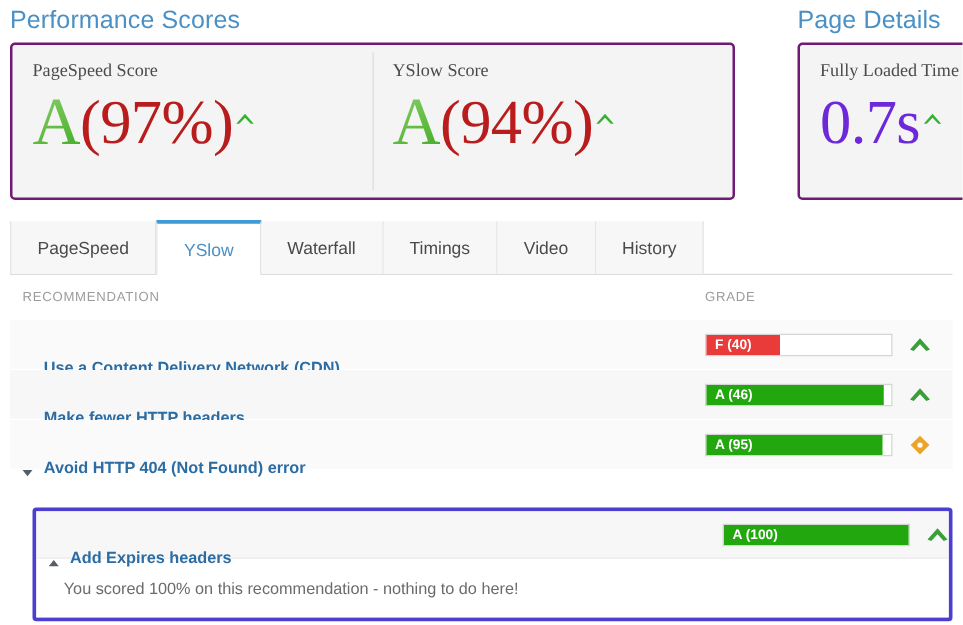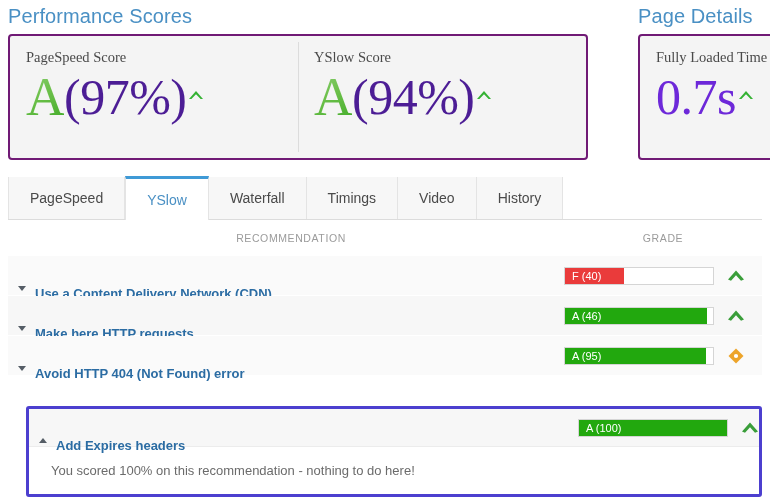--- a/index.html
+++ b/index.html
@@ -79,21 +79,21 @@
     background: linear-gradient(150deg, #8fd07a 0%, #6cc04a 45%, #3faa27 100%);
     -webkit-background-clip: text;
     background-clip: text;
     color: transparent;
     letter-spacing: -1px;
   }
   .grade-pct {
     font-size: 50px;
     font-weight: 300;
     line-height: 56px;
-    color: #4c1d95;
+    color: #b91c1c;
     letter-spacing: -0.5px;
   }
   .time-value {
     font-size: 50px;
     font-weight: 300;
     line-height: 56px;
     color: #6d28d9;
     letter-spacing: -0.5px;
   }
   .caret-up {
@@ -141,21 +141,20 @@
     z-index: 2;
     text-align: center;
   }
 
   
   .table-head {
     display: flex;
     align-items: center;
     padding: 0 8px;
     height: 36px;
-    text-align: center;
   }
   .th {
     font-size: 10.5px;
     color: #9b9b9b;
     letter-spacing: 0.6px;
     font-weight: 400;
   }
   .th-rec { width: 556px; padding-left: 10px; }
   .th-grade { flex: 1; }
 
@@ -168,21 +167,21 @@
     height: 40px;
     background: #fafafa;
     border-bottom: 1px solid #ffffff;
     position: relative;
   }
   .row.alt { background: #f7f7f7; }
 
   .row-label-cell {
     width: 556px;
     display: flex;
-    align-items: flex-start;
+    align-items: flex-end;
     padding-left: 10px;
     margin-top: 36px;
   }
   .tri {
     width: 0; height: 0;
     margin-right: 9px;
     flex: 0 0 auto;
   }
   .tri.down {
     border-left: 4.5px solid transparent;
@@ -218,21 +217,21 @@
   .bar-fill {
     height: 100%;
     display: flex;
     align-items: center;
   }
   .bar-text {
     font-size: 11px;
     color: #ffffff;
     padding-left: 7px;
     white-space: nowrap;
-    font-weight: 400;
+    font-weight: 700;
   }
   .status-icon {
     margin-left: 13px;
     width: 18px; height: 18px;
     display: flex;
     align-items: center;
     justify-content: center;
   }
 
   
@@ -353,21 +352,21 @@
         <svg width="18" height="13" viewBox="0 0 18 13">
           <path d="M9 1.5 L17 10.5 L14 11.8 L9 6.3 L4 11.8 L1 10.5 Z" fill="#3a9e3a"></path>
         </svg>
       </span>
     </div>
   </div>
 
   <div class="row alt">
     <div class="row-label-cell">
       <span class="tri down"></span>
-      <span class="row-label">Make here HTTP requests</span>
+      <span class="row-label">Make fewer HTTP headers</span>
     </div>
     <div class="grade-cell">
       <div class="bar-track">
         <div class="bar-fill" style="width:96%;background:#22a80e">
           <span class="bar-text">A (46)</span>
         </div>
       </div>
       <span class="status-icon">
         <svg width="18" height="13" viewBox="0 0 18 13">
           <path d="M9 1.5 L17 10.5 L14 11.8 L9 6.3 L4 11.8 L1 10.5 Z" fill="#3a9e3a"></path>

